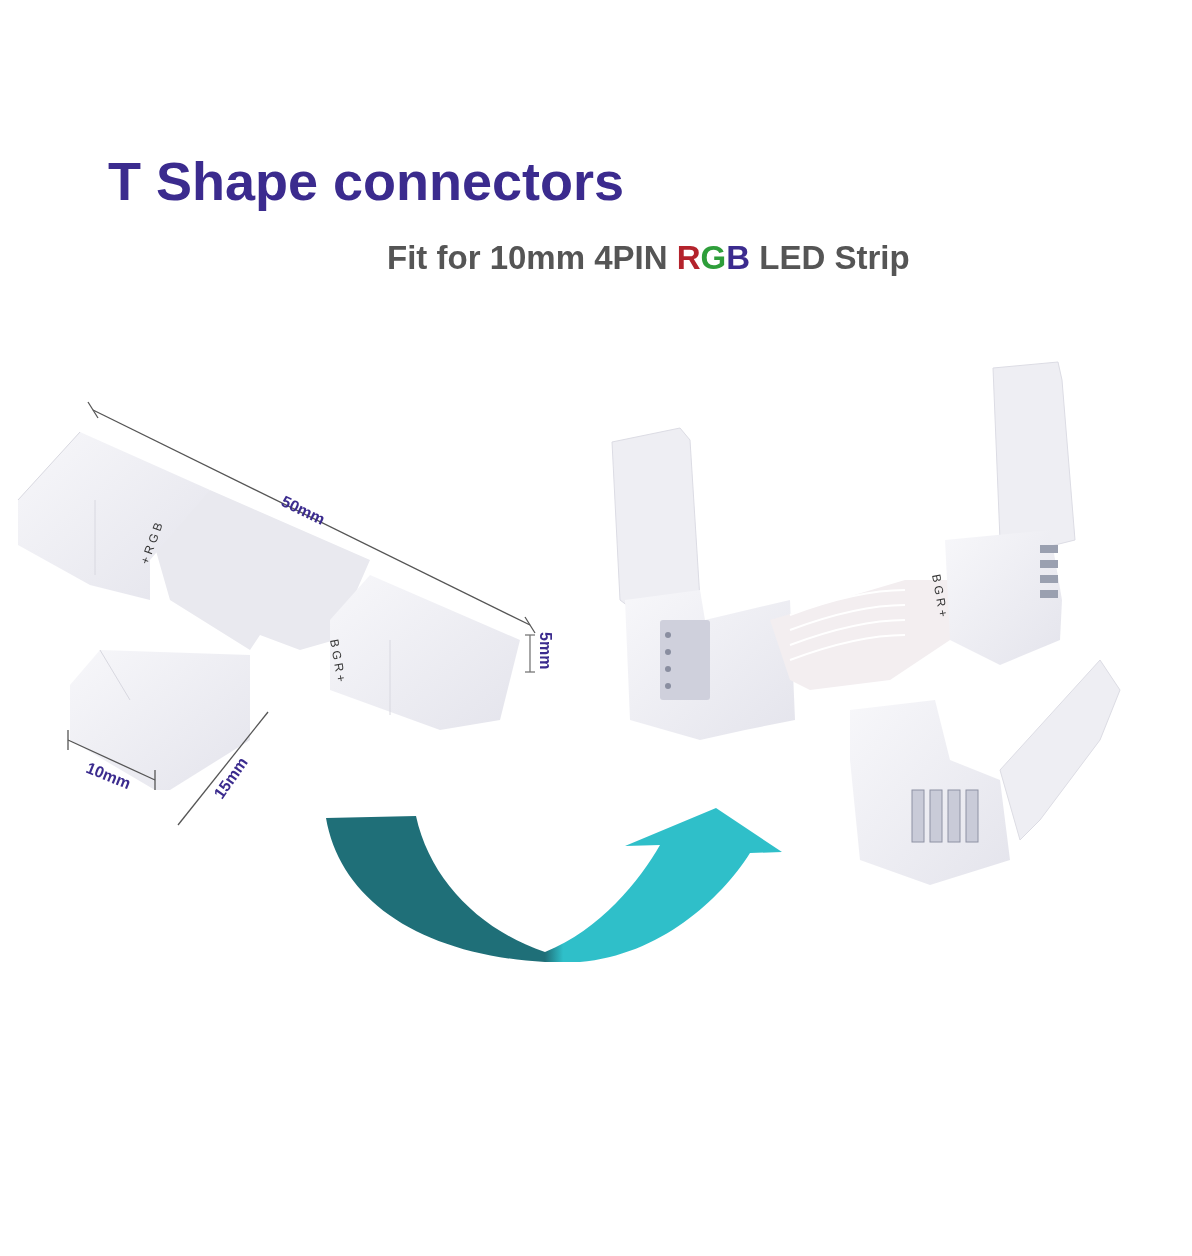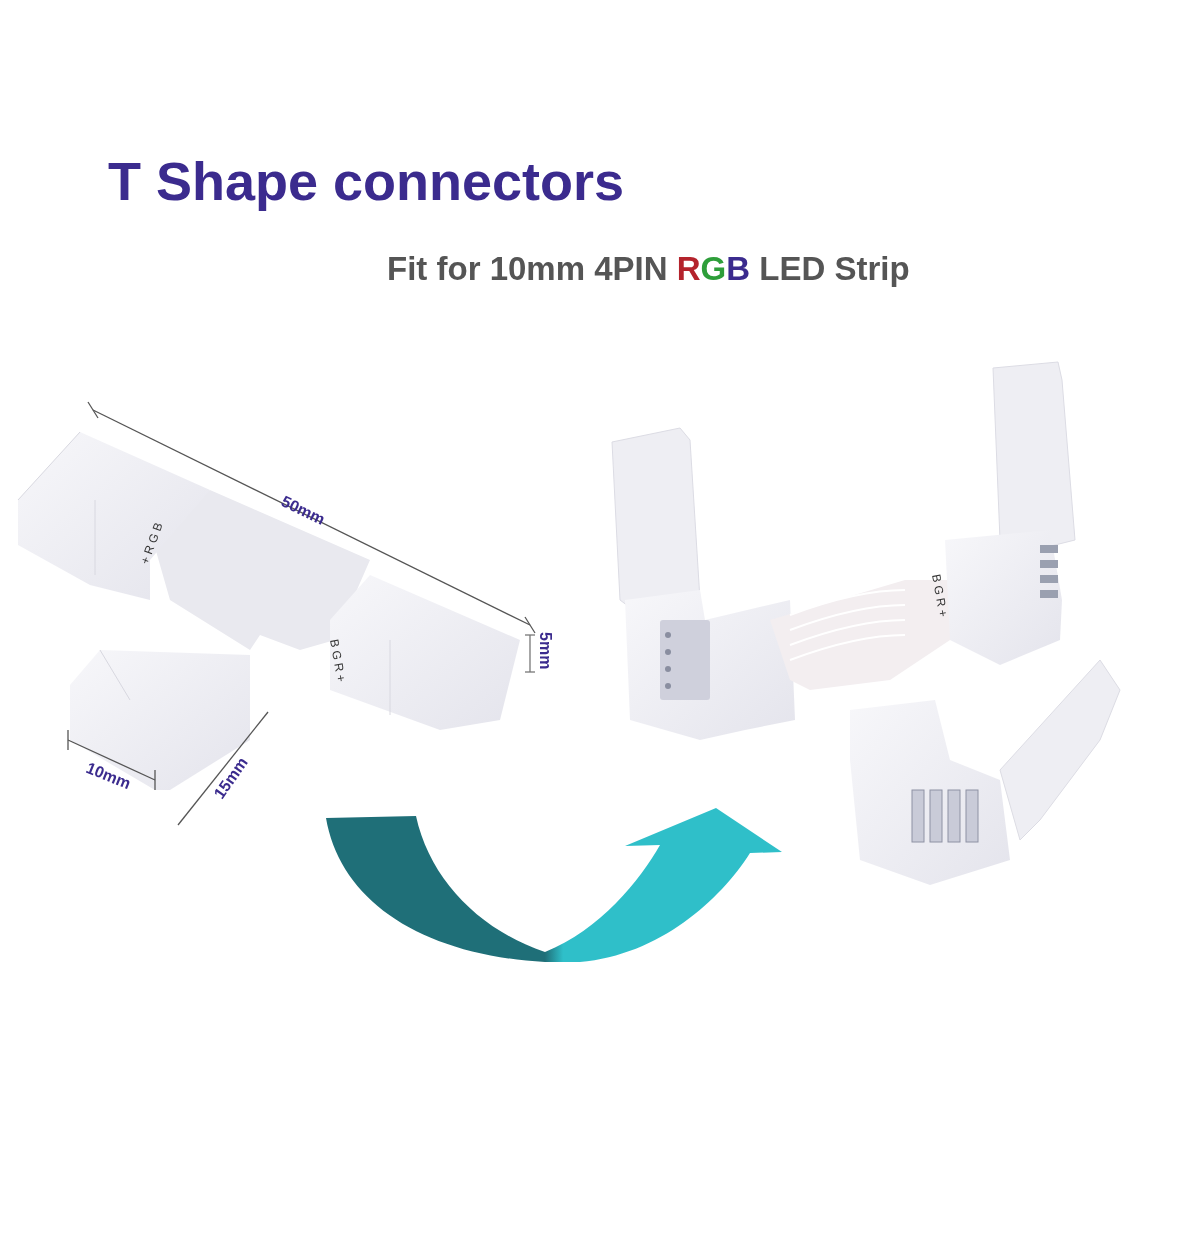--- a/index.html
+++ b/index.html
@@ -1,18 +1,18 @@
 <!DOCTYPE html>
 <html><head>
 <meta charset="utf-8">
 <style>
   html, body { margin: 0; padding: 0; background: #ffffff; }
   body { width: 1192px; height: 1256px; position: relative; overflow: hidden; font-family: "Liberation Sans", sans-serif; }
   .title { position: absolute; left: 100px; top: 150px; font-size: 54px; font-weight: bold; color: #3b2b8e; letter-spacing: 0px; white-space: nowrap; margin-left: 8px; }
-  .subtitle { position: absolute; left: 387px; top: 250px; font-size: 33px; font-weight: bold; color: #555555; white-space: nowrap; }
+  .subtitle { position: absolute; left: 387px; top: 239px; font-size: 33px; font-weight: bold; color: #555555; white-space: nowrap; }
   .subtitle .r { color: #b4232c; }
   .subtitle .g { color: #2e9e3a; }
   .subtitle .b { color: #3b2b8e; }
   svg { position: absolute; left: 0; top: 0; }
   .dim { font-family: "Liberation Sans", sans-serif; font-weight: bold; fill: #3b2b8e; font-size: 16px; }
   .pinlabel { font-family: "Liberation Sans", sans-serif; fill: #333; font-size: 12px; }
 </style>
 </head>
 <body>
 

